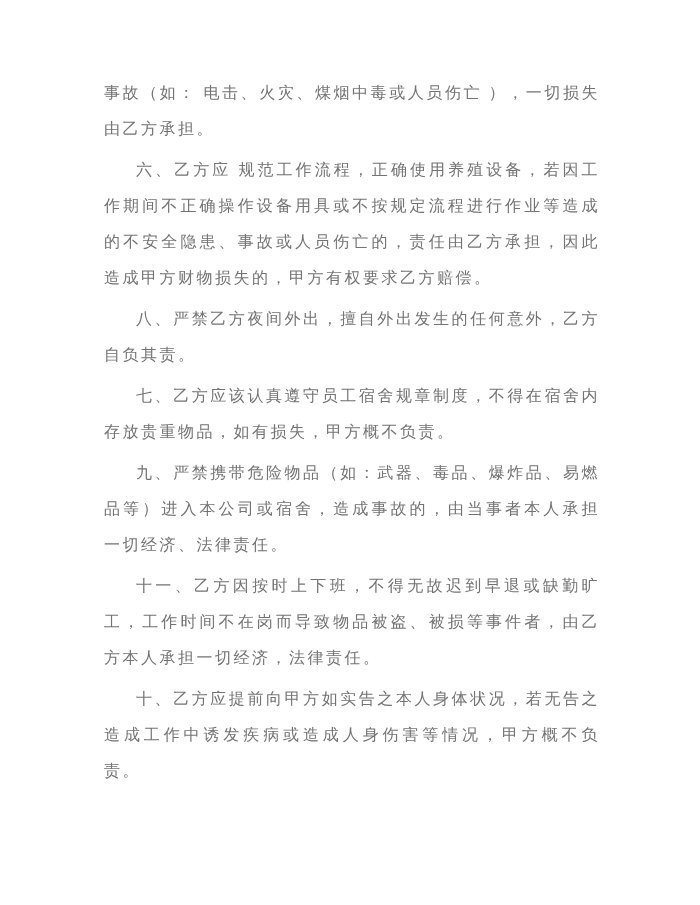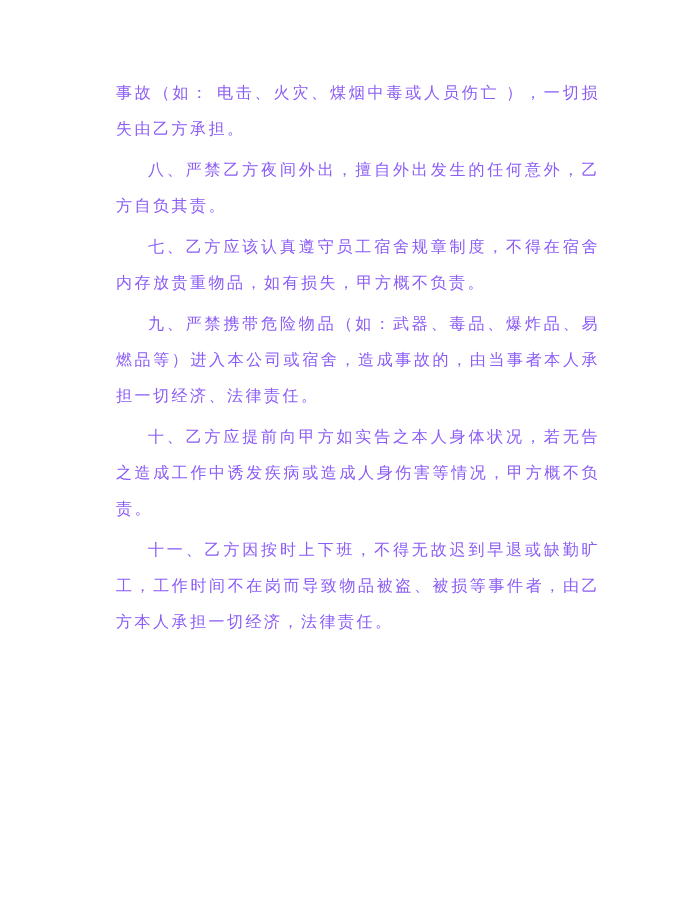--- a/index.html
+++ b/index.html
@@ -14,36 +14,37 @@
     font-family: "Liberation Serif", "DejaVu Serif", serif;
   }
   .page {
     width: 700px;
     height: 905px;
     background: #ffffff;
     box-sizing: border-box;
     padding: 75px 100px 0 100px;
   }
   .clause {
-    margin: 0 0 5px 16px;
+    margin: 0 0 5px 4px;
     font-size: 16px;
     line-height: 36px;
-    color: #8b5cf6;
+    color: #737373;
     letter-spacing: 2.5px;
     text-align: justify;
     text-justify: inter-character;
     word-break: break-all;
   }
   .clause.indent {
     text-indent: 2em;
   }
 </style>
 </head>
 <body>
 
 <div class="page">
   <p class="clause">事故（如： 电击、火灾、煤烟中毒或人员伤亡 ），一切损失由乙方承担。</p>
+  <p class="clause indent">六、乙方应 规范工作流程，正确使用养殖设备，若因工作期间不正确操作设备用具或不按规定流程进行作业等造成的不安全隐患、事故或人员伤亡的，责任由乙方承担，因此造成甲方财物损失的，甲方有权要求乙方赔偿。</p>
   <p class="clause indent">八、严禁乙方夜间外出，擅自外出发生的任何意外，乙方自负其责。</p>
   <p class="clause indent">七、乙方应该认真遵守员工宿舍规章制度，不得在宿舍内存放贵重物品，如有损失，甲方概不负责。</p>
   <p class="clause indent">九、严禁携带危险物品（如：武器、毒品、爆炸品、易燃品等）进入本公司或宿舍，造成事故的，由当事者本人承担一切经济、法律责任。</p>
+  <p class="clause indent">十一、乙方因按时上下班，不得无故迟到早退或缺勤旷工，工作时间不在岗而导致物品被盗、被损等事件者，由乙方本人承担一切经济，法律责任。</p>
   <p class="clause indent">十、乙方应提前向甲方如实告之本人身体状况，若无告之造成工作中诱发疾病或造成人身伤害等情况，甲方概不负责。</p>
-  <p class="clause indent">十一、乙方因按时上下班，不得无故迟到早退或缺勤旷工，工作时间不在岗而导致物品被盗、被损等事件者，由乙方本人承担一切经济，法律责任。</p>
 </div>
 
 </body></html>

